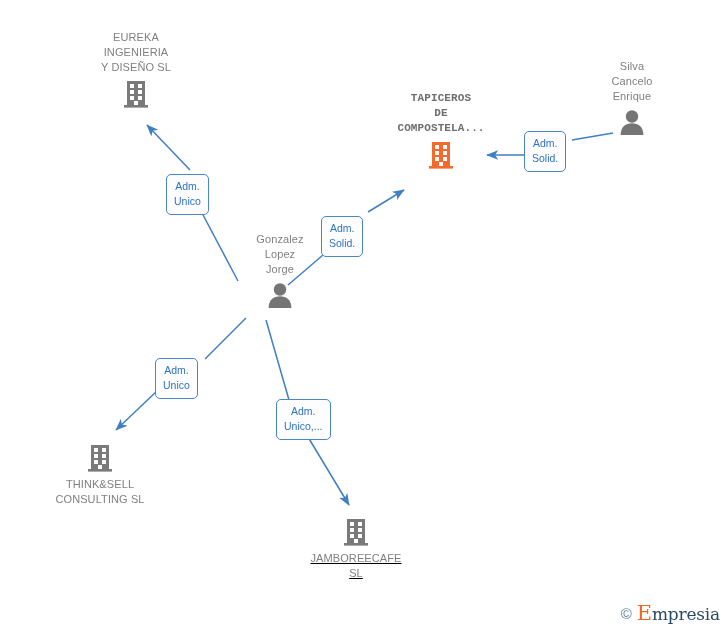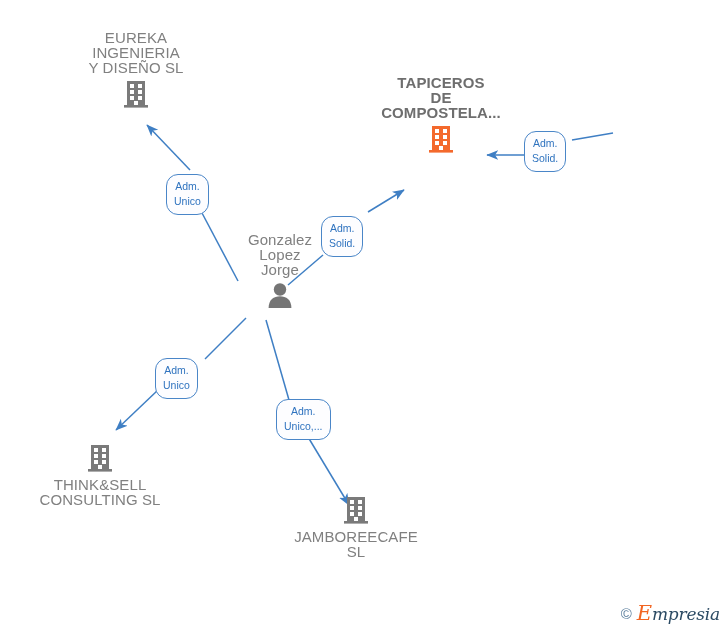--- a/index.html
+++ b/index.html
@@ -26,21 +26,21 @@
     pointer-events: none;
   }
   .node {
     position: absolute;
     width: 150px;
     margin-left: -75px;
     text-align: center;
     z-index: 3;
   }
   .node-label {
-    font-size: 15px;
+    font-size: 11px;
     line-height: 15px;
     color: #808080;
     letter-spacing: 0.1px;
     white-space: pre-line;
   }
   .node-label.is-main {
     color: #6e6e6e;
     font-weight: bold;
   }
   .node-icon {
@@ -51,21 +51,21 @@
     margin-bottom: 4px;
   }
   .node.label-above .node-icon {
     margin-top: 4px;
   }
   .edge-label {
     position: absolute;
     box-sizing: border-box;
     background: #fdfdff;
     border: 1.3px solid #4a86c8;
-    border-radius: 12px;
+    border-radius: 5px;
     color: #2f73bf;
     font-size: 10.5px;
     line-height: 15px;
     padding: 4px 7px 5px 7px;
     text-align: center;
     white-space: pre-line;
     z-index: 4;
   }
   .watermark {
     position: absolute;
@@ -76,21 +76,20 @@
     gap: 5px;
     z-index: 6;
   }
   .wm-copy {
     font-size: 15px;
     color: #5b7f9e;
     line-height: 1;
   }
   .wm-text {
     font-family: "DejaVu Serif", serif;
-    font-style: italic;
     font-size: 17px;
     line-height: 1;
     color: #2b4a63;
     letter-spacing: -0.2px;
   }
   .wm-text .wm-e {
     color: #f26522;
     font-size: 21px;
   }
 </style>
@@ -142,37 +141,46 @@
       <rect x="9" y="5" width="4" height="4" fill="#ffffff"></rect>
       <rect x="17" y="5" width="4" height="4" fill="#ffffff"></rect>
       <rect x="9" y="11" width="4" height="4" fill="#ffffff"></rect>
       <rect x="17" y="11" width="4" height="4" fill="#ffffff"></rect>
       <rect x="9" y="17" width="4" height="4" fill="#ffffff"></rect>
       <rect x="17" y="17" width="4" height="4" fill="#ffffff"></rect>
       <rect x="13" y="22" width="4" height="4" fill="#ffffff"></rect>
     </svg>
   </div>
 
-  <div class="node label-above" style="left:441px; top:75px;">
+  <div class="node label-above" style="left:441px; top:91px;font-family:Liberation Mono, monospace;">
     <div class="node-label is-main">TAPICEROS
 DE
 COMPOSTELA...</div>
     <svg class="node-icon" width="30" height="30" viewBox="0 0 30 30" xmlns="http://www.w3.org/2000/svg">
       <rect x="6" y="2" width="18" height="24" fill="#f4692c"></rect>
       <rect x="3" y="26" width="24" height="2.6" fill="#f4692c"></rect>
       <rect x="9" y="5" width="4" height="4" fill="#ffffff"></rect>
       <rect x="17" y="5" width="4" height="4" fill="#ffffff"></rect>
       <rect x="9" y="11" width="4" height="4" fill="#ffffff"></rect>
       <rect x="17" y="11" width="4" height="4" fill="#ffffff"></rect>
       <rect x="9" y="17" width="4" height="4" fill="#ffffff"></rect>
       <rect x="17" y="17" width="4" height="4" fill="#ffffff"></rect>
       <rect x="13" y="22" width="4" height="4" fill="#ffffff"></rect>
     </svg>
   </div>
 
+  <div class="node label-above" style="left:632px; top:59px;">
+    <div class="node-label">Silva
+Cancelo
+Enrique</div>
+    <svg class="node-icon" width="30" height="28" viewBox="0 0 30 28" xmlns="http://www.w3.org/2000/svg">
+      <circle cx="15" cy="8.5" r="6.2" fill="#757575"></circle>
+      <path d="M3.6 27 C3.6 18.6 8.8 15.2 15 15.2 C21.2 15.2 26.4 18.6 26.4 27 Z" fill="#757575"></path>
+    </svg>
+  </div>
 
   <div class="node label-above" style="left:280px; top:232px;">
     <div class="node-label">Gonzalez
 Lopez
 Jorge</div>
     <svg class="node-icon" width="30" height="28" viewBox="0 0 30 28" xmlns="http://www.w3.org/2000/svg">
       <circle cx="15" cy="8.5" r="6.2" fill="#757575"></circle>
       <path d="M3.6 27 C3.6 18.6 8.8 15.2 15 15.2 C21.2 15.2 26.4 18.6 26.4 27 Z" fill="#757575"></path>
     </svg>
   </div>
@@ -186,21 +194,21 @@
       <rect x="9" y="11" width="4" height="4" fill="#ffffff"></rect>
       <rect x="17" y="11" width="4" height="4" fill="#ffffff"></rect>
       <rect x="9" y="17" width="4" height="4" fill="#ffffff"></rect>
       <rect x="17" y="17" width="4" height="4" fill="#ffffff"></rect>
       <rect x="13" y="22" width="4" height="4" fill="#ffffff"></rect>
     </svg>
     <div class="node-label">THINK&amp;SELL
 CONSULTING SL</div>
   </div>
 
-  <div class="node label-below" style="left:356px; top:495px;">
+  <div class="node label-below" style="left:356px; top:517px;text-decoration:underline;">
     <svg class="node-icon" width="30" height="30" viewBox="0 0 30 30" xmlns="http://www.w3.org/2000/svg">
       <rect x="6" y="2" width="18" height="24" fill="#7a7a7a"></rect>
       <rect x="3" y="26" width="24" height="2.6" fill="#7a7a7a"></rect>
       <rect x="9" y="5" width="4" height="4" fill="#ffffff"></rect>
       <rect x="17" y="5" width="4" height="4" fill="#ffffff"></rect>
       <rect x="9" y="11" width="4" height="4" fill="#ffffff"></rect>
       <rect x="17" y="11" width="4" height="4" fill="#ffffff"></rect>
       <rect x="9" y="17" width="4" height="4" fill="#ffffff"></rect>
       <rect x="17" y="17" width="4" height="4" fill="#ffffff"></rect>
       <rect x="13" y="22" width="4" height="4" fill="#ffffff"></rect>

